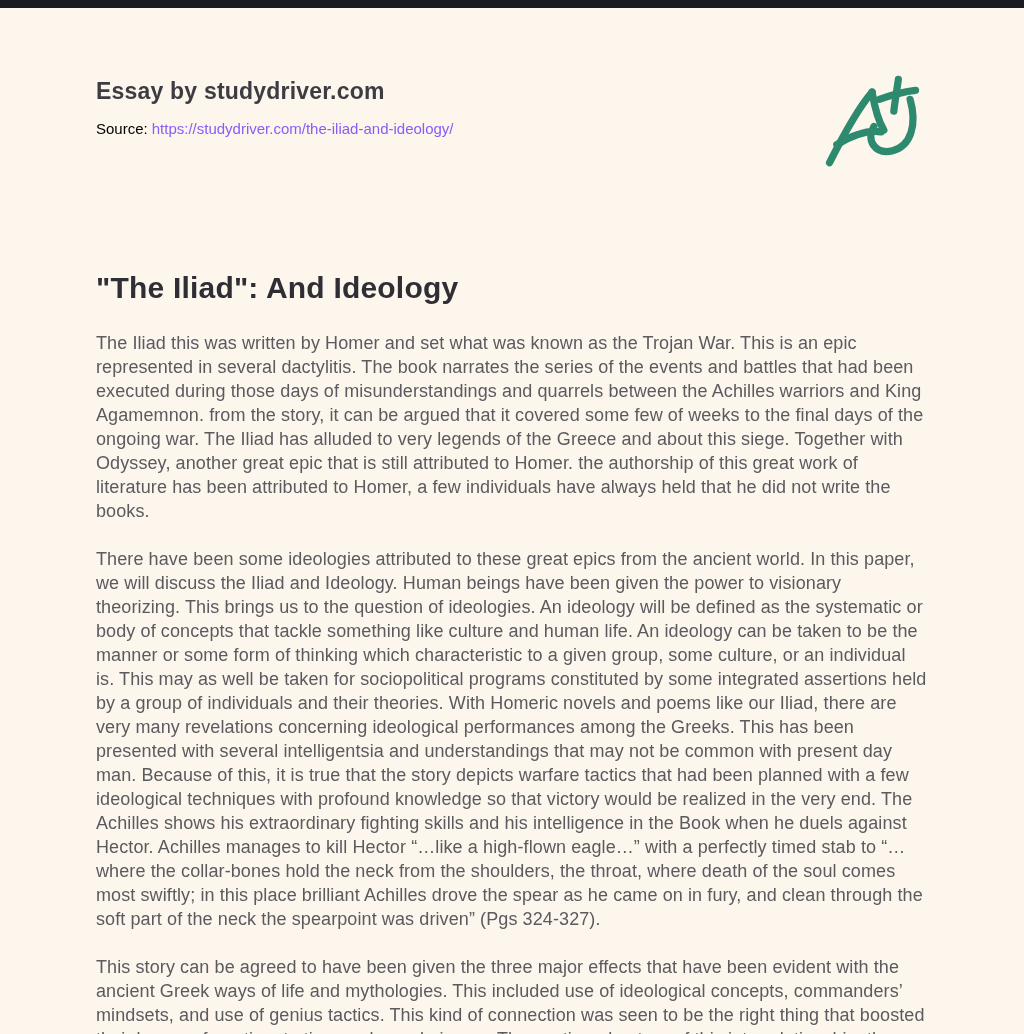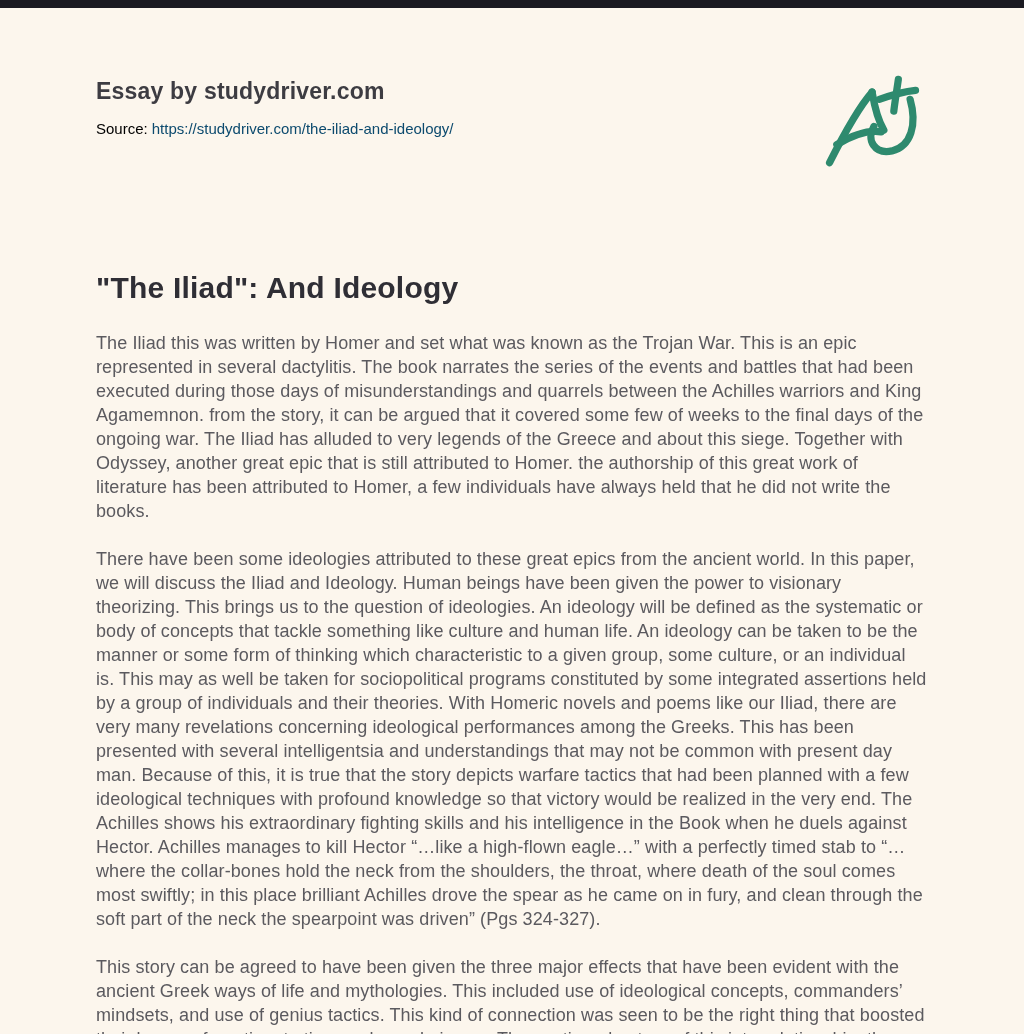--- a/index.html
+++ b/index.html
@@ -33,21 +33,21 @@
   }
   .source-line {
     margin-top: 15px;
     font-size: 15px;
   }
   .source-label {
     color: #000000;
     margin-right: 4px;
   }
   .source-link {
-    color: #0c4a6e;
+    color: #8b5cf6;
     text-decoration: none;
   }
   .logo {
     width: 110px;
     height: 95px;
     margin-top: -4px;
     flex: 0 0 auto;
   }
   .logo svg { width: 100%; height: 100%; display: block; }
   .essay-title {

